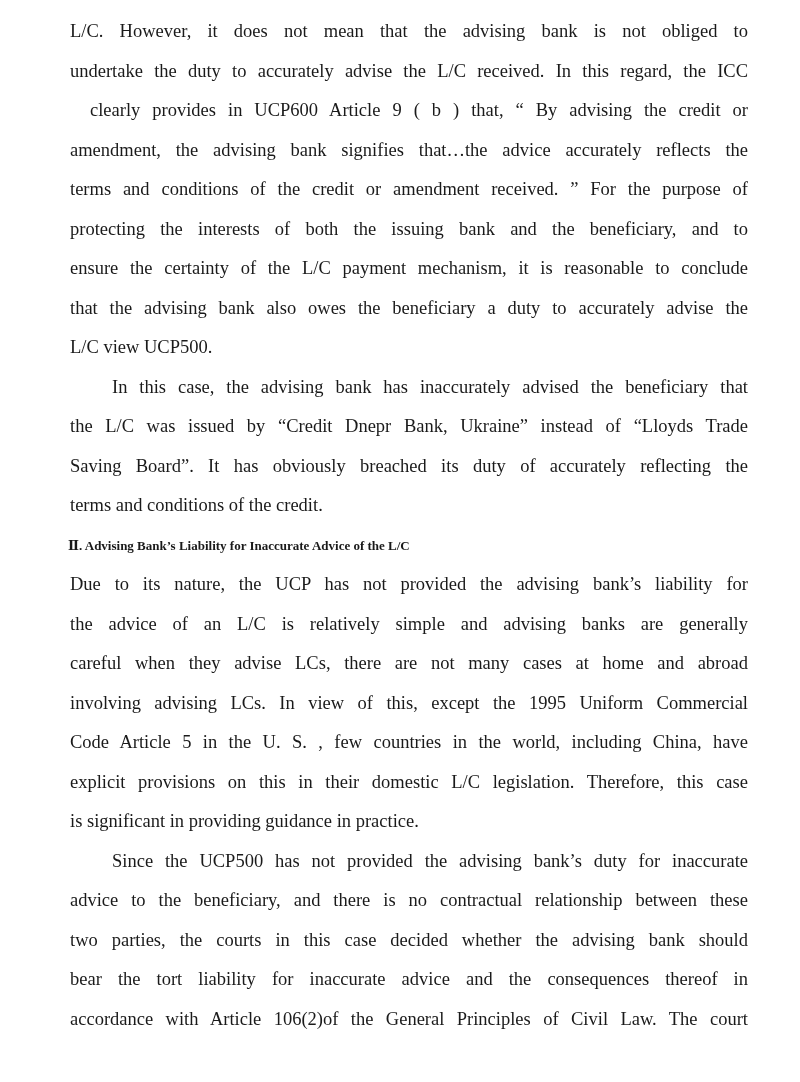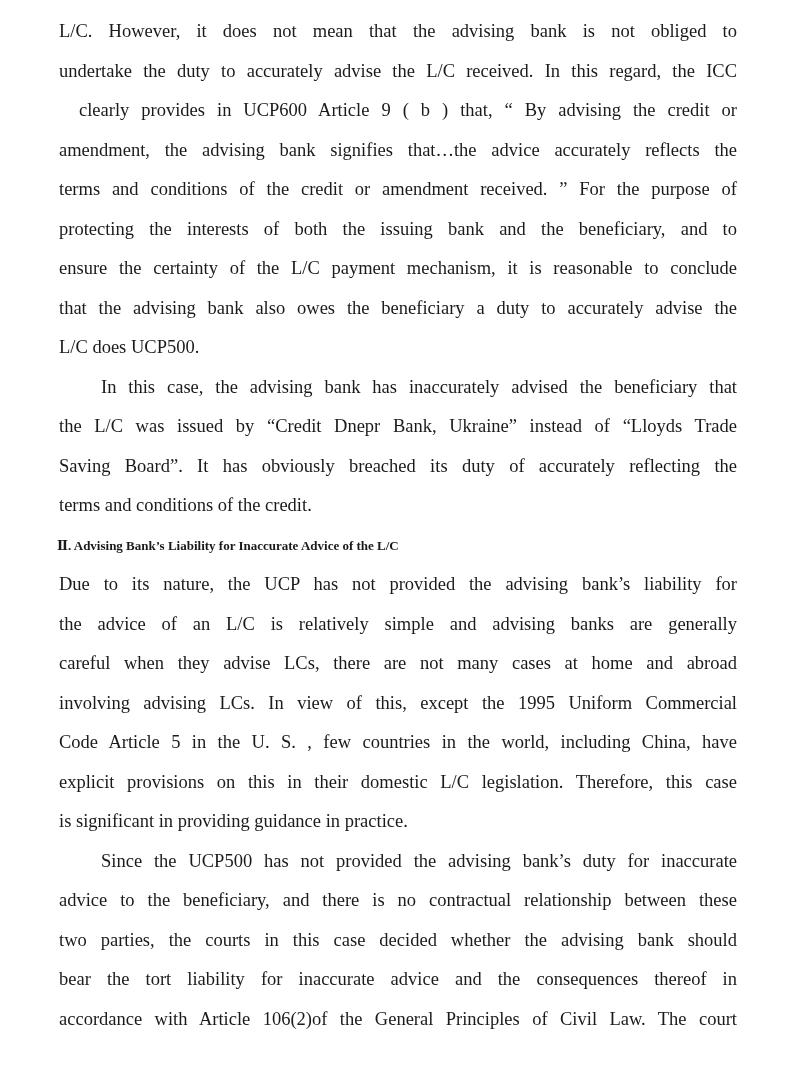--- a/index.html
+++ b/index.html
@@ -10,21 +10,21 @@
     body {
       width: 800px;
       height: 1082px;
       overflow: hidden;
       position: relative;
       font-family: "Liberation Serif", "DejaVu Serif", serif;
       color: #1a1a1a;
     }
     .page {
       position: absolute;
-      left: 59px;
+      left: 70px;
       top: 12px;
       width: 678px;
     }
     .line {
       display: block;
       height: 39.5px;
       line-height: 39.5px;
       font-size: 18.5px;
       text-align: justify;
       text-align-last: justify;
@@ -58,21 +58,21 @@
 
   <div class="para">
     <span class="line"><span style="white-space: nowrap; word-spacing: 0px;">L/C. However, it does not mean that the advising bank is not obliged to</span></span>
     <span class="line"><span style="white-space: nowrap; word-spacing: 0px;">undertake the duty to accurately advise the L/C received. In this regard, the ICC</span></span>
     <span class="line"><span style="white-space: nowrap; word-spacing: 0px; margin-left: 20px;">clearly provides in UCP600 Article 9 ( b ) that, “ By advising the credit or</span></span>
     <span class="line"><span style="white-space: nowrap; word-spacing: 0px; margin-top: 28px;">amendment, the advising bank signifies that…the advice accurately reflects the</span></span>
     <span class="line"><span style="white-space: nowrap; word-spacing: 0px;">terms and conditions of the credit or amendment received. ” For the purpose of</span></span>
     <span class="line"><span style="white-space: nowrap; word-spacing: 0px;">protecting the interests of both the issuing bank and the beneficiary, and to</span></span>
     <span class="line"><span style="white-space: nowrap; word-spacing: 0px;">ensure the certainty of the L/C payment mechanism, it is reasonable to conclude</span></span>
     <span class="line"><span style="white-space: nowrap; word-spacing: 0px;">that the advising bank also owes the beneficiary a duty to accurately advise the</span></span>
-    <span class="line last">L/C does UCP500.</span>
+    <span class="line last">L/C view UCP500.</span>
   </div>
 
   <div class="para">
     <span class="line indent"><span style="white-space: nowrap; word-spacing: 0px;">In this case, the advising bank has inaccurately advised the beneficiary that</span></span>
     <span class="line"><span style="white-space: nowrap; word-spacing: 0px;">the L/C was issued by “Credit Dnepr Bank, Ukraine” instead of “Lloyds Trade</span></span>
     <span class="line"><span style="white-space: nowrap; word-spacing: 0px;">Saving Board”. It has obviously breached its duty of accurately reflecting the</span></span>
     <span class="line last">terms and conditions of the credit.</span>
   </div>
 
   <div class="heading">Ⅱ. Advising Bank’s Liability for Inaccurate Advice of the L/C</div>

